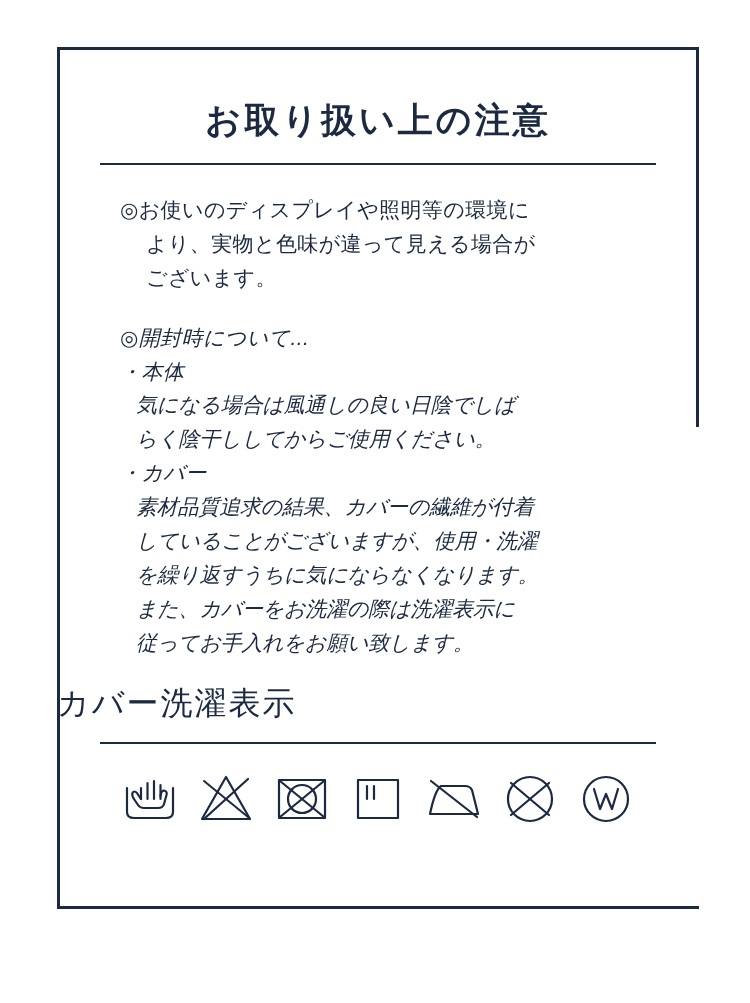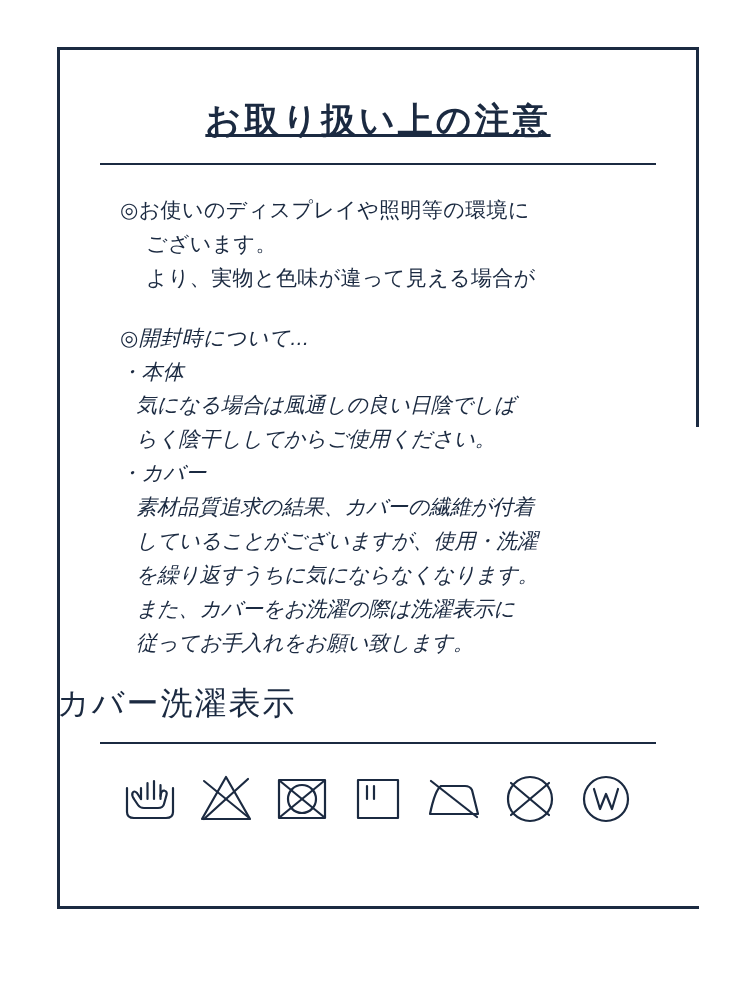--- a/index.html
+++ b/index.html
@@ -57,21 +57,20 @@
   }
 
   .title {
     text-align: center;
     font-size: 35px;
     font-weight: 700;
     letter-spacing: 3px;
     color: #1b2a41;
     margin-top: 52px;
     line-height: 1.2;
-    text-decoration: underline;
   }
 
   .rule {
     height: 2px;
     background: #1b2a41;
     margin: 22px auto 0 auto;
     width: 556px;
   }
 
   .section {
@@ -155,22 +154,22 @@
 
   <div class="content">
 
     <div class="title">お取り扱い上の注意</div>
     <div class="rule"></div>
 
     <div class="section">
 
       <div class="block-note">
         <div class="para">◎お使いのディスプレイや照明等の環境に</div>
+        <div class="para note-line-indent">より、実物と色味が違って見える場合が</div>
         <div class="para note-line-indent">ございます。</div>
-        <div class="para note-line-indent">より、実物と色味が違って見える場合が</div>
       </div>
 
       <div class="block-open">
         <div class="sub-head">◎開封時について...</div>
 
         <div>
           <div class="sub-head">・本体</div>
           <div class="body-indent">気になる場合は風通しの良い日陰でしば</div>
           <div class="body-indent">らく陰干ししてからご使用ください。</div>
         </div>

